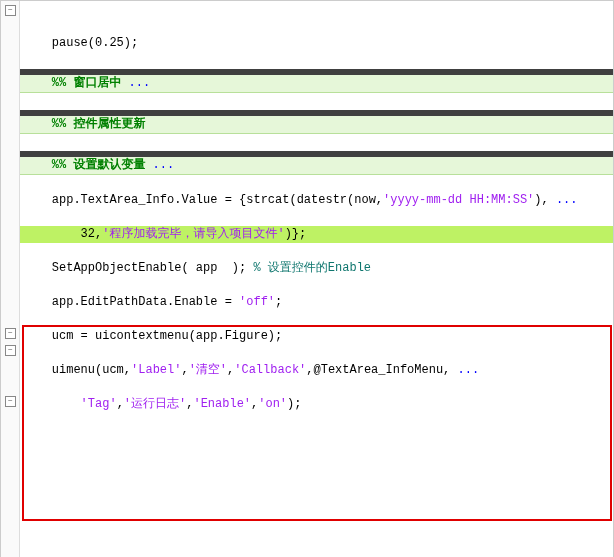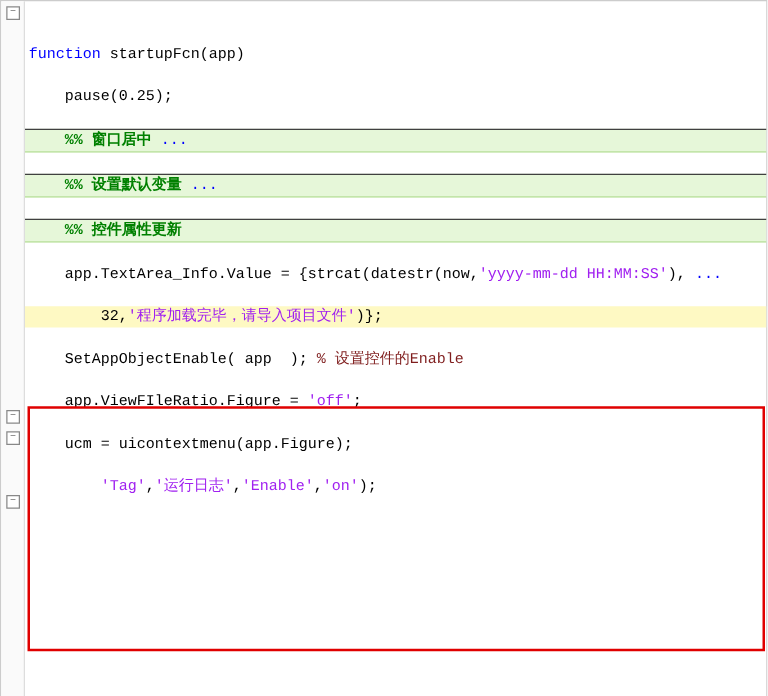--- a/index.html
+++ b/index.html
@@ -32,28 +32,28 @@
     margin-left: 18px;
     padding: 0;
     white-space: pre;
   }
   .line {
     height: 17px;
     padding-left: 4px;
   }
   .kw { color: #0000ff; }
   .str { color: #a020f0; }
-  .comment { color: #7f1d1d; }
+  .comment { color: #0f766e; }
   .section-bg {
     background: #e6f7d9;
-    border-top: 1px solid #404040;
+    border-top: 6px solid #404040;
     border-bottom: 1px solid #b8e09a;
   }
   .section-title { color: #008000; font-weight: bold; }
-  .hl-line { background: #fef9c3; }
+  .hl-line { background: #bef264; }
   .fold {
     position: absolute;
     left: 4px;
     width: 9px;
     height: 9px;
     border: 1px solid #888;
     background: #fff;
     font-size: 8px;
     line-height: 8px;
     text-align: center;
@@ -71,30 +71,30 @@
 
 <div class="editor">
   <div class="gutter">
     <div class="fold" style="top:4px"></div>
     <div class="fold" style="top:327px"></div>
     <div class="fold" style="top:344px"></div>
     <div class="fold" style="top:395px"></div>
   </div>
   <div class="code-area">
 
-<div class="line"><span class="kw">function</span><span> startupFcn(app)</span></div>
 <div class="line"><span>    pause(0.25);</span></div>
 <div class="line section-bg"><span class="section-title">    %% 窗口居中</span><span class="kw"> ...</span></div>
+<div class="line section-bg"><span class="section-title">    %% 控件属性更新</span></div>
 <div class="line section-bg"><span class="section-title">    %% 设置默认变量</span><span class="kw"> ...</span></div>
-<div class="line section-bg"><span class="section-title">    %% 控件属性更新</span></div>
 <div class="line"><span>    app.TextArea_Info.Value = {strcat(datestr(now,</span><span class="str">'yyyy-mm-dd HH:MM:SS'</span><span>), </span><span class="kw">...</span></div>
 <div class="line hl-line"><span>        32,</span><span class="str">'程序加载完毕，请导入项目文件'</span><span>)};</span></div>
 <div class="line"><span>    SetAppObjectEnable( app  ); </span><span class="comment">% 设置控件的Enable</span></div>
-<div class="line"><span>    app.ViewFIleRatio.Figure = </span><span class="str">'off'</span><span>;</span></div>
+<div class="line"><span>    app.EditPathData.Enable = </span><span class="str">'off'</span><span>;</span></div>
 <div class="line"><span>    ucm = uicontextmenu(app.Figure);</span></div>
+<div class="line"><span>    uimenu(ucm,</span><span class="str">'Label'</span><span>,</span><span class="str">'清空'</span><span>,</span><span class="str">'Callback'</span><span>,@TextArea_InfoMenu, </span><span class="kw">...</span></div>
 <div class="line"><span>        </span><span class="str">'Tag'</span><span>,</span><span class="str">'运行日志'</span><span>,</span><span class="str">'Enable'</span><span>,</span><span class="str">'on'</span><span>);</span></div>
 
 
 
 
 
 
 
 
 

